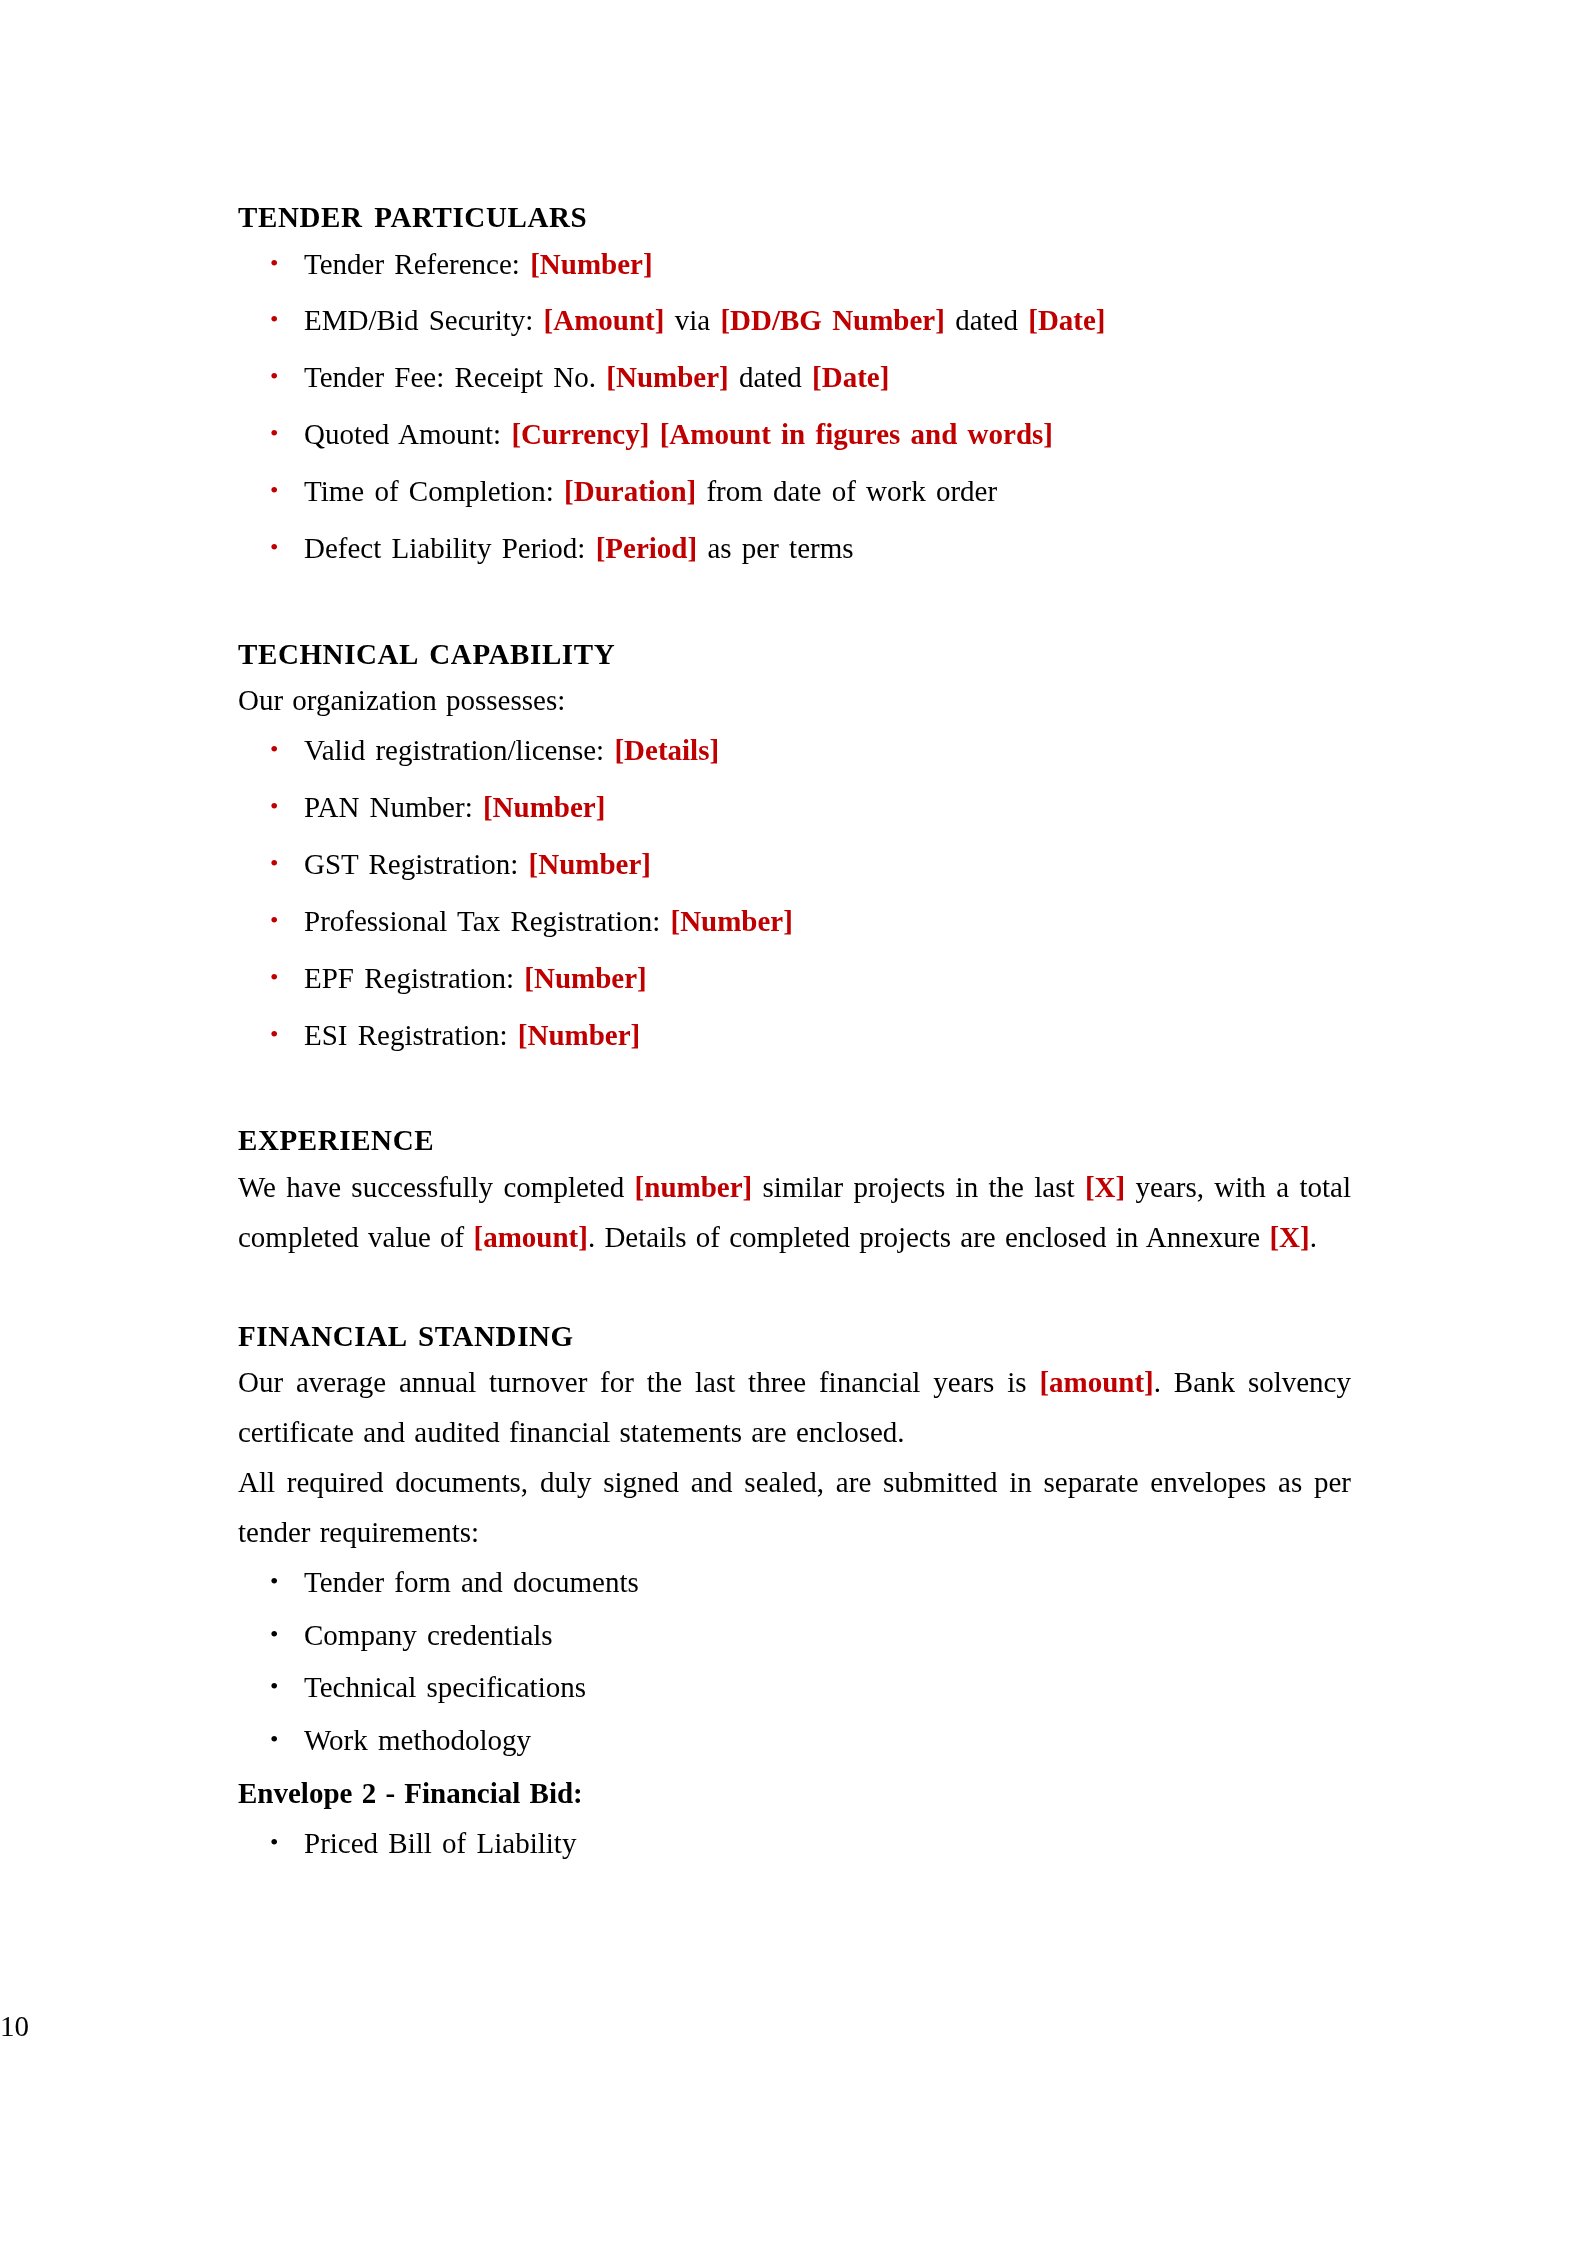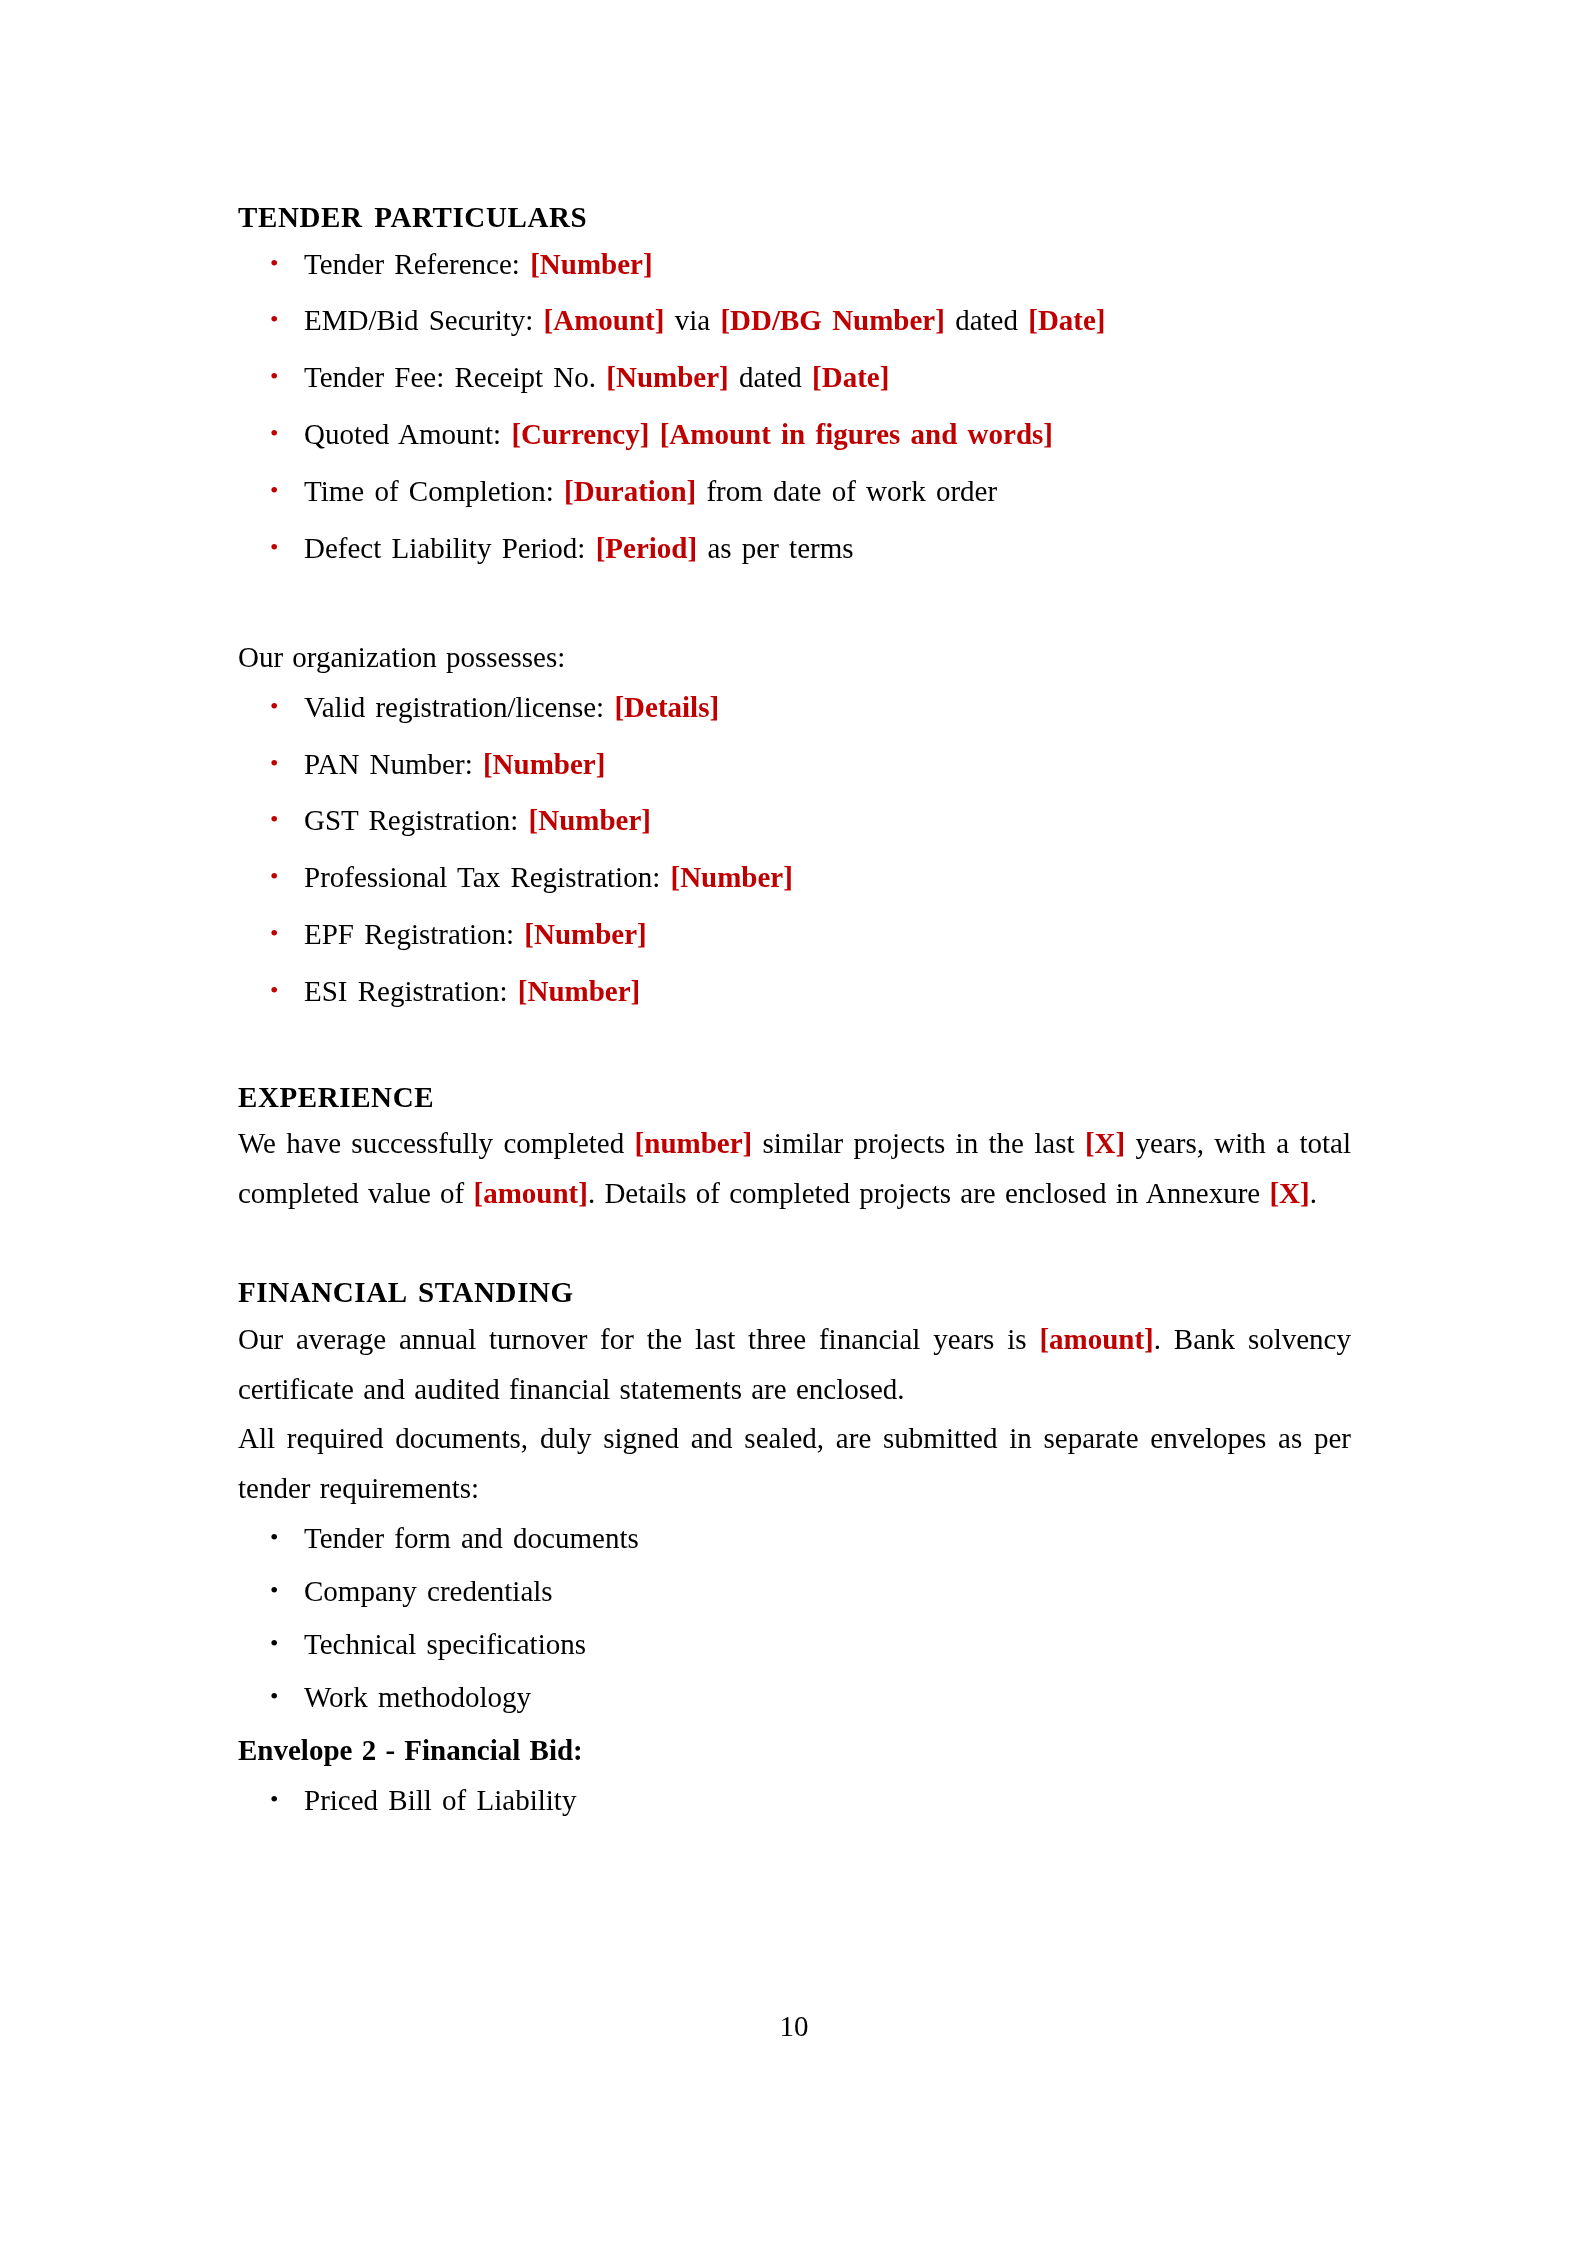--- a/index.html
+++ b/index.html
@@ -80,21 +80,20 @@
   .bold-label {
     font-weight: bold;
     word-spacing: 3px;
   }
 
   .page-number {
     position: absolute;
     left: 0;
     right: 0;
     top: 2010px;
-    text-align: center;
     font-size: 29px;
     font-family: "Liberation Serif", "DejaVu Serif", serif;
   }
 </style>
 </head>
 <body>
 
 <div class="page">
   <div class="content">
 
@@ -116,20 +115,21 @@
       <li>
         <span class="bullet-dot">•</span><span>Time of Completion: </span><span class="ph">[Duration]</span><span> from date of work order</span>
       </li>
       <li>
         <span class="bullet-dot">•</span><span>Defect Liability Period: </span><span class="ph">[Period]</span><span> as per terms</span>
       </li>
     </ul>
 
     <div class="gap-before-heading"></div>
 
+    <h2 class="section-heading">TECHNICAL CAPABILITY</h2>
     <p class="body-para nojust">Our organization possesses:</p>
 
     <ul class="bullets red-dots">
       <li>
         <span class="bullet-dot">•</span><span>Valid registration/license: </span><span class="ph">[Details]</span>
       </li>
       <li>
         <span class="bullet-dot">•</span><span>PAN Number: </span><span class="ph">[Number]</span>
       </li>
       <li>

